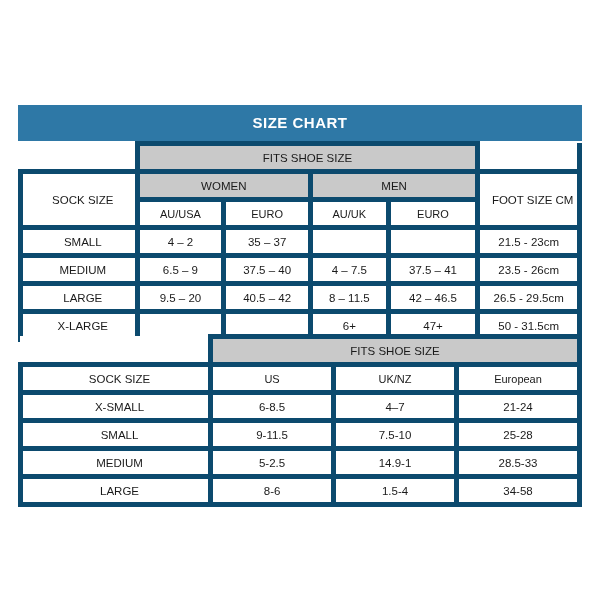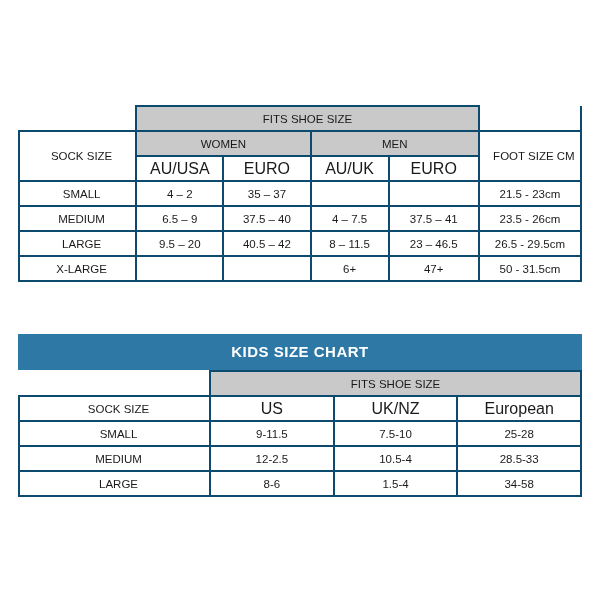--- a/index.html
+++ b/index.html
@@ -41,21 +41,21 @@
     box-sizing: border-box;
   }
   table.size-table {
     border-collapse: collapse;
     width: 100%;
     table-layout: fixed;
     font-size: 11.5px;
   }
   table.size-table td,
   table.size-table th {
-    border: 2px solid #0c4a6e;
+    border: 5px solid #0c4a6e;
     padding: 0;
     height: 23px;
     text-align: center;
     font-weight: normal;
     color: #1a1a1a;
     overflow: hidden;
     white-space: nowrap;
   }
   .hdr-grey {
     background: #c9c9c9;
@@ -77,32 +77,33 @@
     margin-left: 44px;
   }
   .row-label {
     text-align: left;
     padding-left: 8px !important;
     font-weight: normal;
     margin-top: 8px;
   }
   .sub-hdr {
     font-weight: bold;
-    font-size: 16px;
+    font-size: 11px;
   }
   .empty-cell {
     background: #ffffff;
   }
 </style>
 </head>
 <body>
 
 <div class="page">
 
   <div class="chart-block" id="adult-chart">
+    <div class="chart-title">SIZE CHART</div>
     <table class="size-table">
       <colgroup>
         <col style="width:19.5%">
         <col style="width:14.5%">
         <col style="width:14.5%">
         <col style="width:13%">
         <col style="width:15%">
         <col style="width:17%">
       </colgroup>
       <tbody>
@@ -138,65 +139,70 @@
           <td>37.5 – 40</td>
           <td>4 – 7.5</td>
           <td>37.5 – 41</td>
           <td>23.5 - 26cm</td>
         </tr>
         <tr>
           <td class="row-label">LARGE</td>
           <td>9.5 – 20</td>
           <td>40.5 – 42</td>
           <td>8 – 11.5</td>
-          <td>23 – 46.5</td>
+          <td>42 – 46.5</td>
           <td>26.5 - 29.5cm</td>
         </tr>
         <tr>
           <td class="row-label">X-LARGE</td>
           <td class="empty-cell"></td>
           <td class="empty-cell"></td>
           <td>6+</td>
           <td>47+</td>
           <td>50 - 31.5cm</td>
         </tr>
       </tbody>
     </table>
   </div>
 
   <div class="chart-block" id="kids-chart">
-    <div class="chart-title">KIDS SIZE CHART</div>
     <table class="size-table">
       <colgroup>
         <col style="width:34%">
         <col style="width:22%">
         <col style="width:22%">
         <col style="width:22%">
       </colgroup>
       <tbody>
         <tr>
           <td class="hdr-blank first"></td>
           <td class="hdr-grey" colspan="3">FITS SHOE SIZE</td>
         </tr>
         <tr>
           <td class="col-label">SOCK SIZE</td>
           <td class="sub-hdr">US</td>
           <td class="sub-hdr">UK/NZ</td>
           <td class="sub-hdr">European</td>
         </tr>
         <tr>
+          <td class="row-label">X-SMALL</td>
+          <td>6-8.5</td>
+          <td>4–7</td>
+          <td>21-24</td>
+        </tr>
+        <tr>
           <td class="row-label">SMALL</td>
           <td>9-11.5</td>
           <td>7.5-10</td>
           <td>25-28</td>
         </tr>
         <tr>
           <td class="row-label">MEDIUM</td>
-          <td>12-2.5</td>
-          <td>10.5-4</td>
+          <td>5-2.5</td>
+          <td>14.9-1</td>
           <td>28.5-33</td>
         </tr>
         <tr>
           <td class="row-label">LARGE</td>
           <td>8-6</td>
           <td>1.5-4</td>
           <td>34-58</td>
         </tr>
       </tbody>
     </table>

